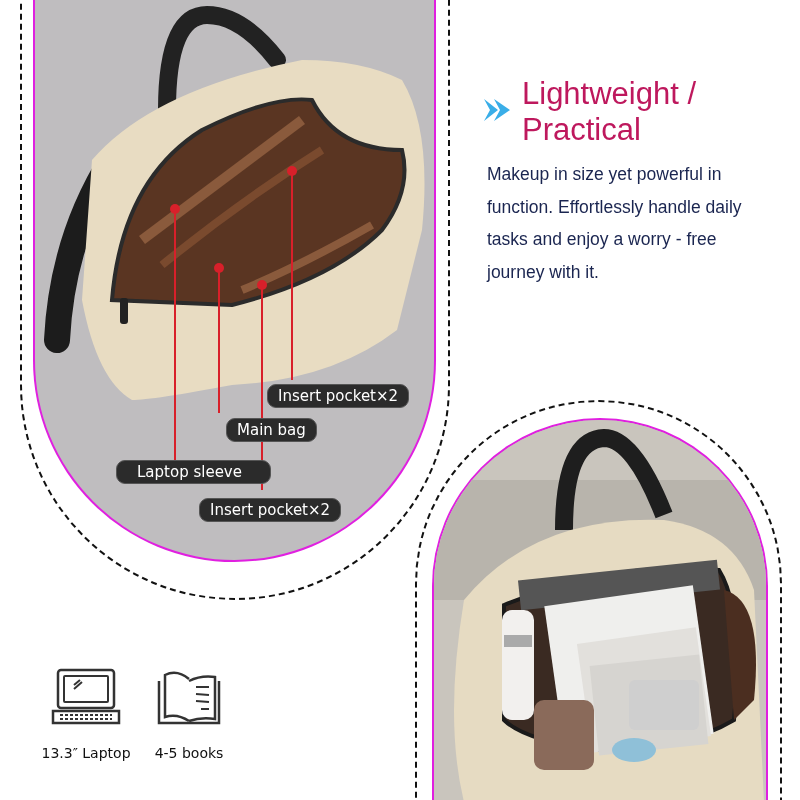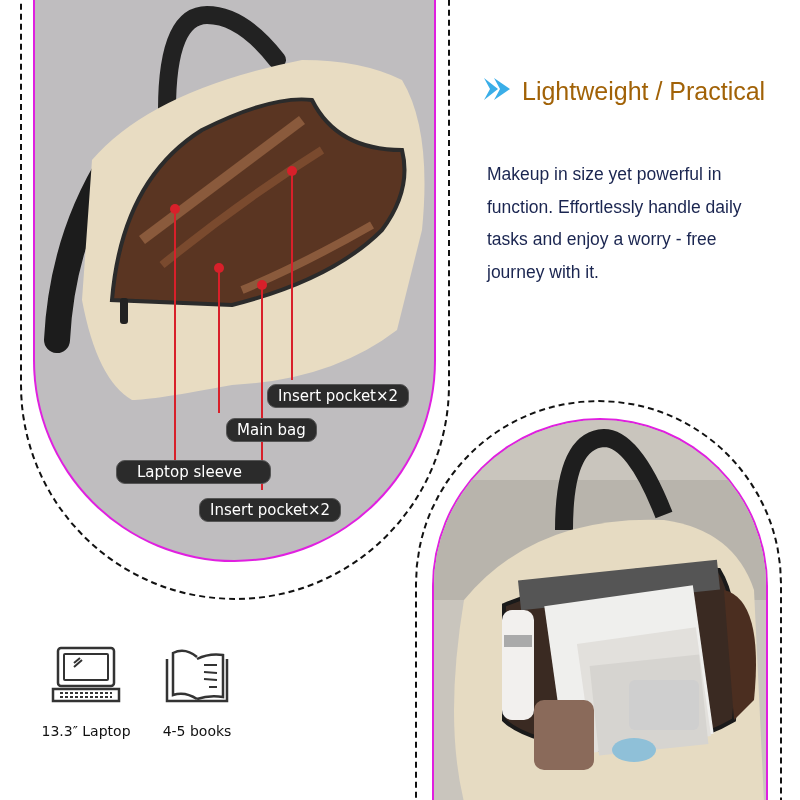--- a/index.html
+++ b/index.html
@@ -10,24 +10,24 @@
   .left-card{left:33px;top:-40px;width:403px;height:602px;background:#bfbdbf;border:2px solid #e020e0;border-top:none;box-sizing:border-box;border-radius:0 0 202px 202px;overflow:hidden;}
   
   .right-dash{left:415px;top:400px;width:367px;height:600px;border:2px dashed #111;border-radius:184px;box-sizing:border-box;}
   .right-card{left:432px;top:418px;width:336px;height:420px;background:#c9c5bd;border:2px solid #e020e0;border-bottom:none;box-sizing:border-box;border-radius:168px 168px 0 0;overflow:hidden;}
   
   .pill{background:#2b2b2b;color:#fff;border-radius:9px;font-size:15px;line-height:22px;padding:0 10px;white-space:nowrap;border:1px solid #555;}
   .lead{background:#d8202a;width:2px;}
   .dot{background:#d8202a;width:10px;height:10px;border-radius:50%;}
   
   .heading{left:482px;top:76px;display:flex;align-items:center;gap:10px;}
-  .heading-text{font-family:"Liberation Sans",sans-serif;font-size:25px;color:#a16207;}
+  .heading-text{font-family:"Liberation Sans",sans-serif;font-size:31px;color:#be185d;}
   .para{left:487px;top:158px;width:300px;font-family:"Liberation Sans",sans-serif;font-size:17.5px;line-height:32.5px;color:#1a2550;}
   
-  .icons{left:36px;top:645px;display:flex;gap:16px;}
+  .icons{left:36px;top:667px;display:flex;gap:8px;}
   .icon-item{display:flex;flex-direction:column;align-items:center;}
   .icon-label{font-size:14px;color:#111;margin-top:14px;font-family:"DejaVu Sans",sans-serif;}
 </style>
 </head>
 <body>
 
 <div class="abs left-dash"></div>
 <div class="abs left-card">
   
   <svg width="403" height="602" viewBox="0 0 403 602">

